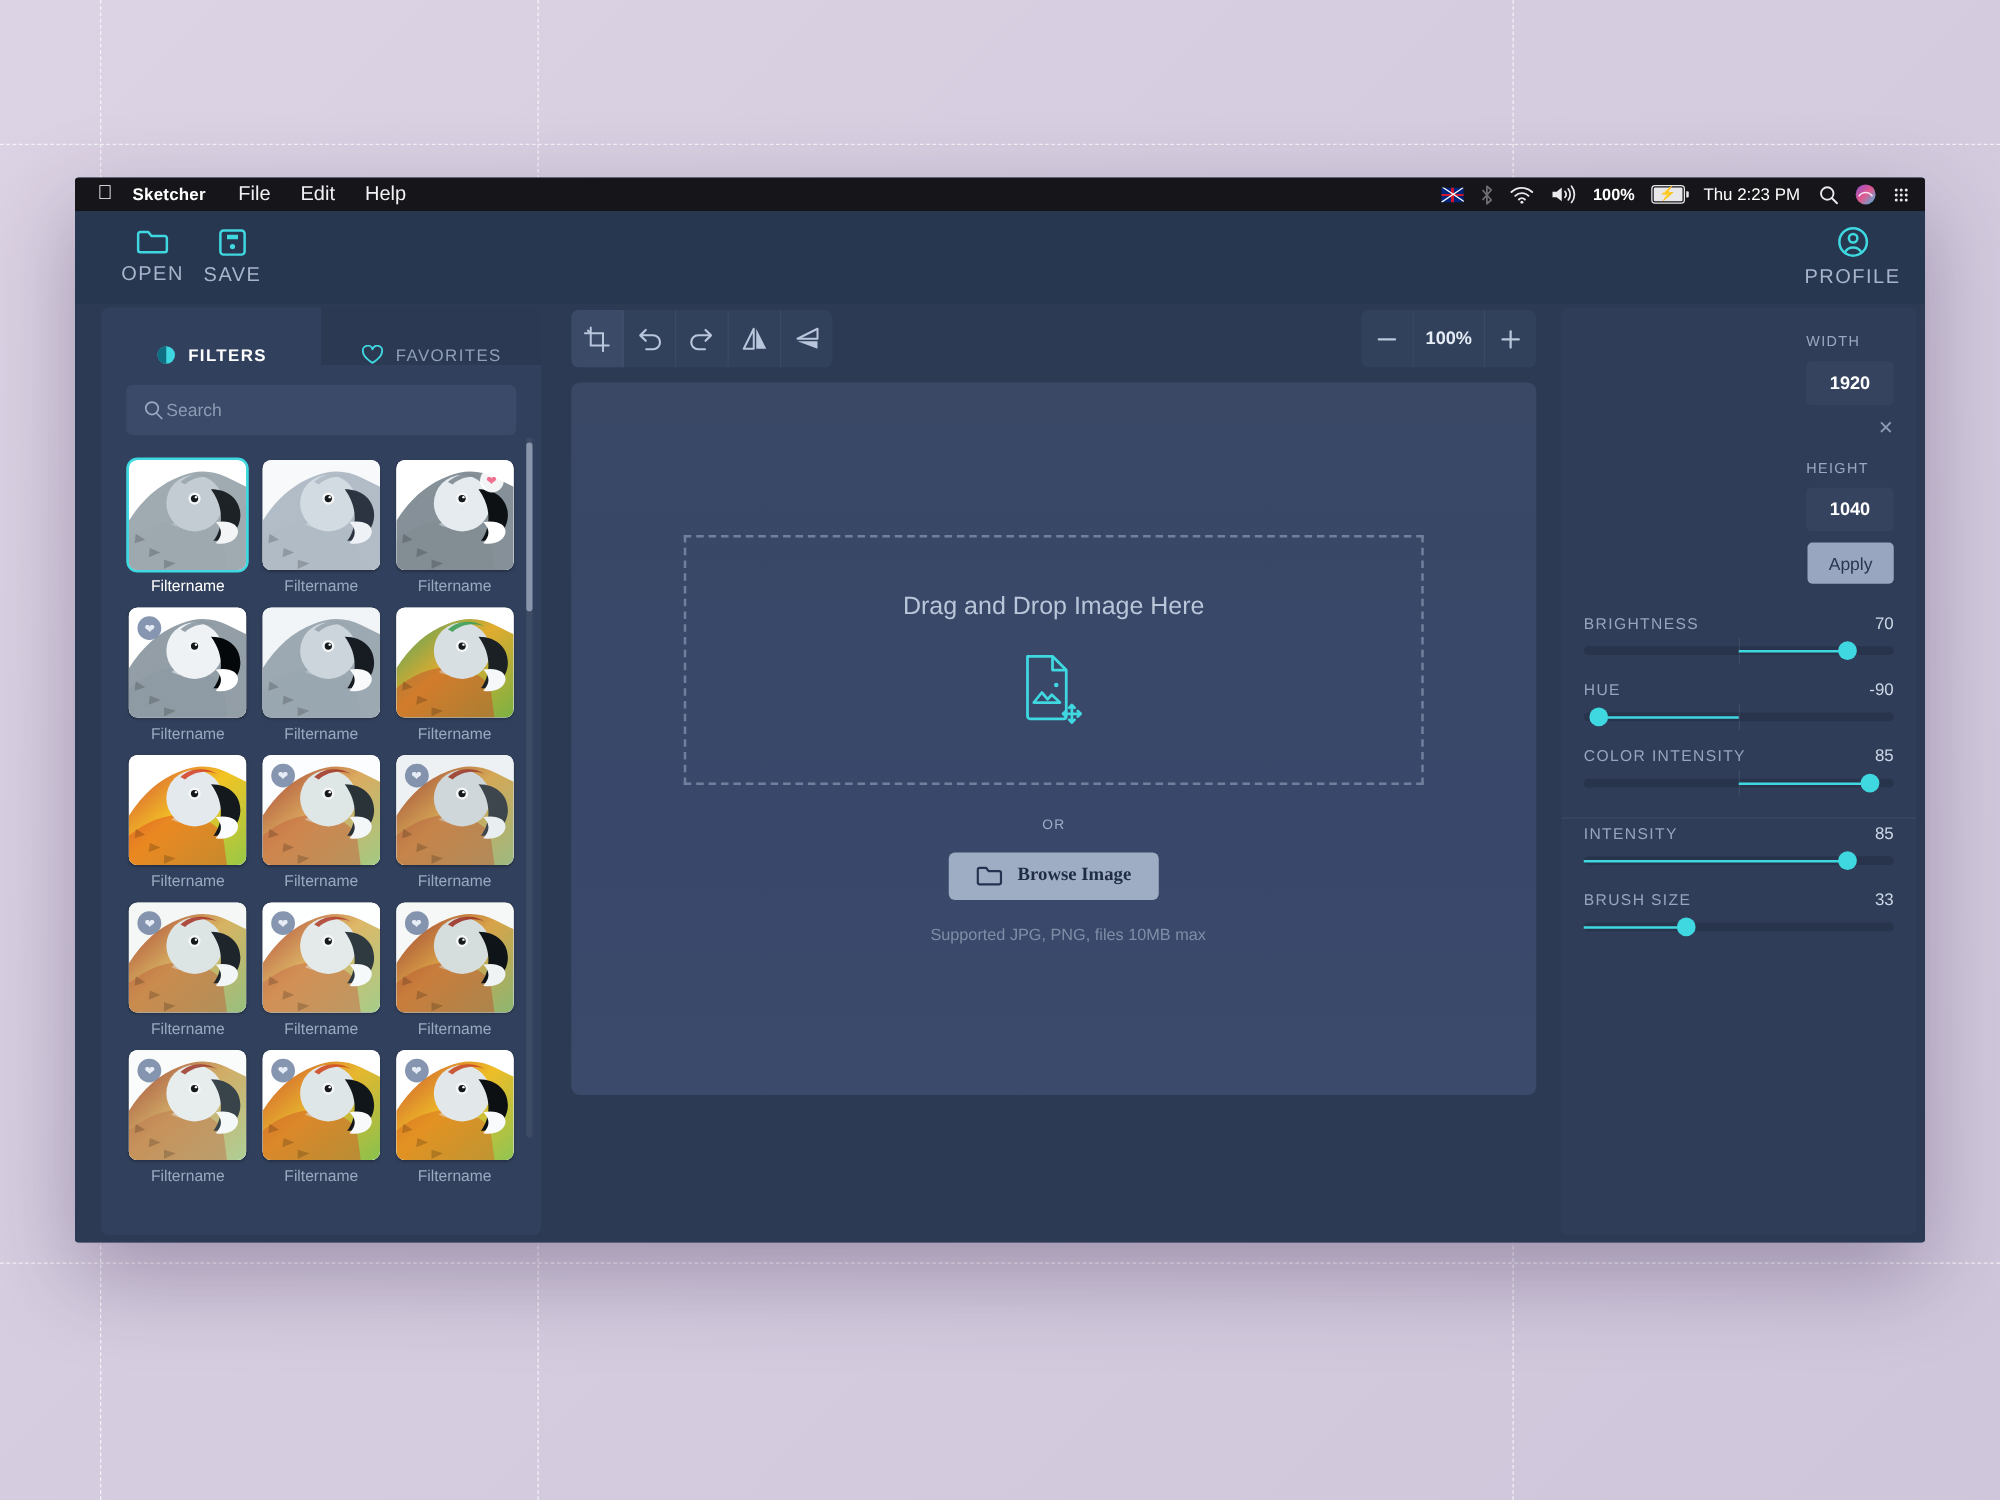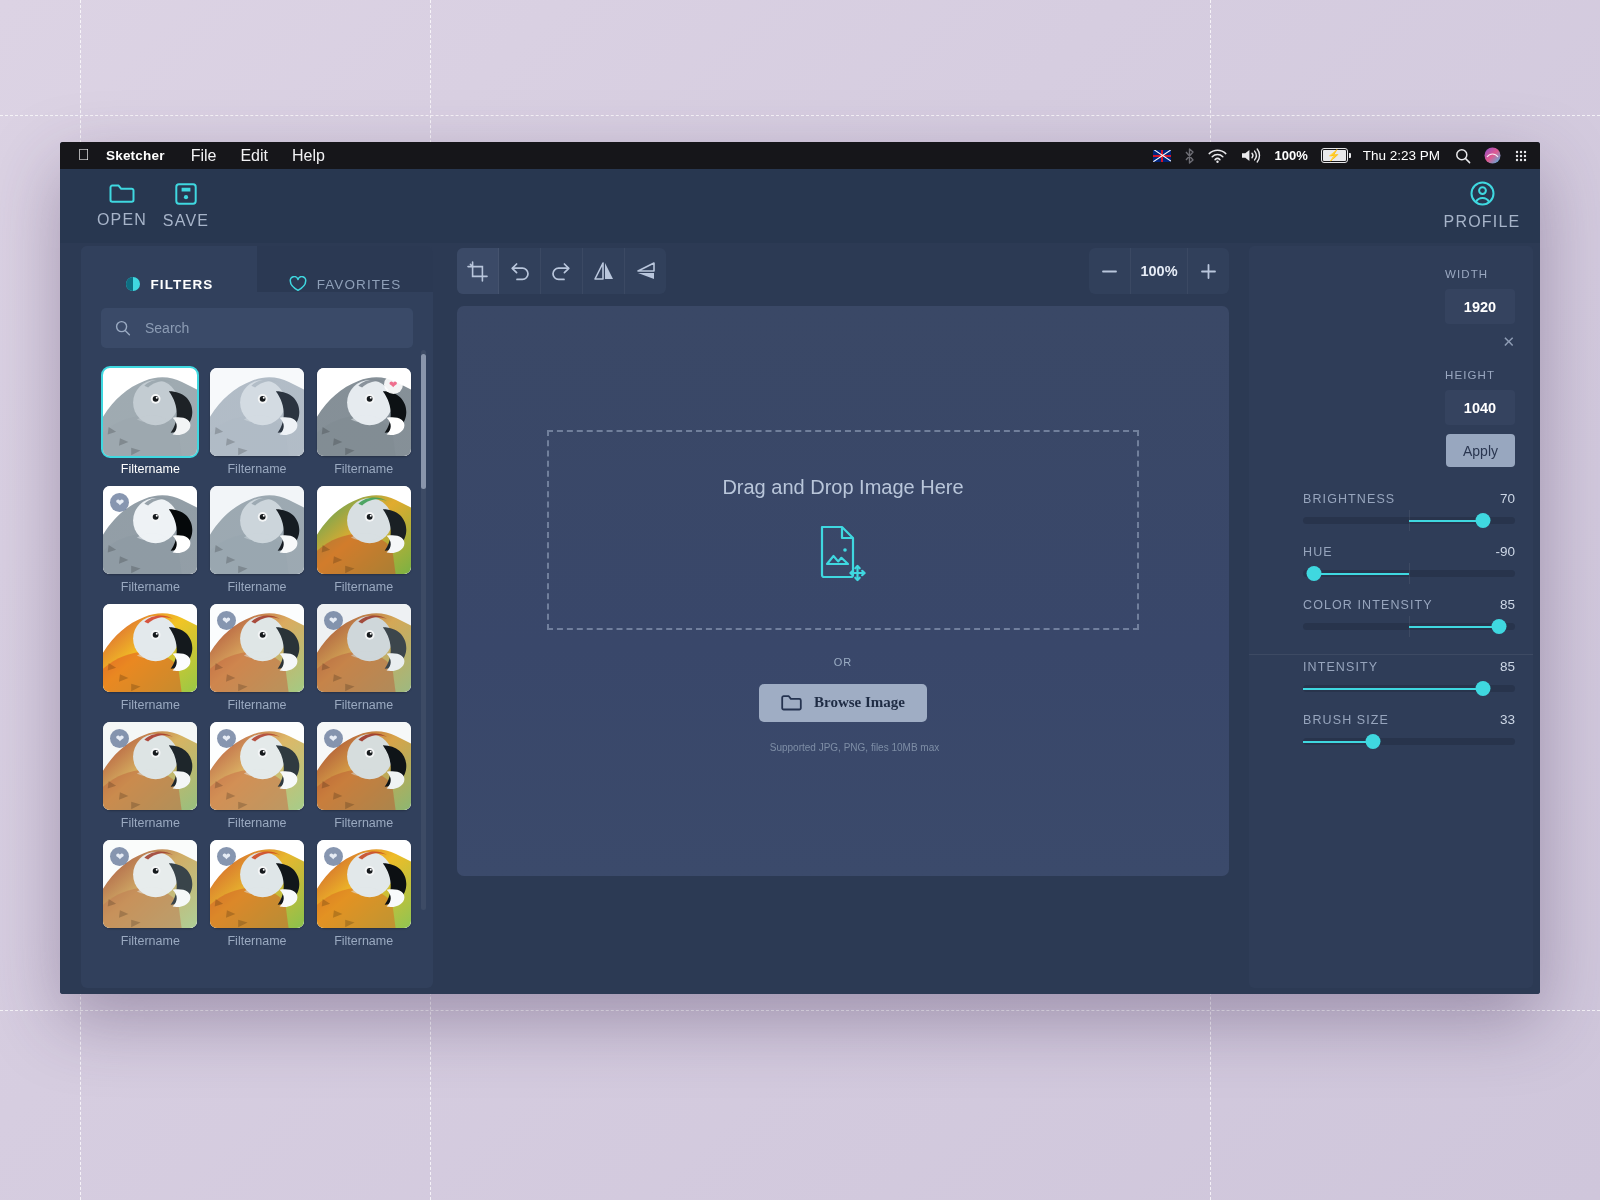--- a/index.html
+++ b/index.html
@@ -96,21 +96,21 @@
   .tabs { display: flex; height: 46px; flex: 0 0 46px; }
   .tab {
     flex: 1; display: flex; align-items: flex-end; justify-content: center;
     gap: 10px; font-size: 13.5px; letter-spacing: 1.1px;
     color: #8fa0b8; cursor: pointer; background: #2b3953;
   }
   .tab.active { background: #31405c; color: #ffffff; font-weight: bold; }
   .searchwrap { padding: 16px 20px 10px 20px; }
   .searchbox {
     height: 40px; background: #3a4a68; border-radius: 5px;
-    display: flex; align-items: center; padding: 0 14px; gap: 12px;
+    display: flex; align-items: center; padding: 0 14px; gap: 0;
   }
   .searchbox input {
     flex: 1; background: transparent; border: 0; outline: none;
     color: #dfe6f0; font-size: 14px; font-family: "Liberation Sans", sans-serif;
   }
   .searchbox input::placeholder { color: #8c9cb4; }
 
   .grid {
     flex: 1; overflow: hidden; position: relative;
     padding: 10px 20px 0 20px;
@@ -173,21 +173,21 @@
     margin-bottom: 26px;
   }
   .dropzone .dtitle { font-size: 20px; color: #b9c6da; margin-bottom: 26px; }
   .orlbl { font-size: 11px; color: #9badc4; letter-spacing: 1px; margin-bottom: 16px; }
   .browsebtn {
     background: #9fadc4; color: #1f2c44; border: 0; border-radius: 5px;
     height: 38px; padding: 0 22px; font-size: 15px; font-weight: bold;
     display: flex; align-items: center; gap: 12px; cursor: pointer;
     font-family: Liberation Serif, serif;
   }
-  .supported { font-size: 10px; color: #7e8ea6; margin-top: 20px; margin-left: 23px; }
+  .supported { font-size: 13px; color: #7e8ea6; margin-top: 20px; margin-left: 23px; }
 
   
   .rightpanel {
     width: 284px; flex: 0 0 284px;
     margin: 3px 7px 6px 10px;
     background: #2f3d58;
     border-radius: 5px;
     display: flex; flex-direction: column;
     overflow: hidden;
   }
@@ -200,21 +200,21 @@
     font-family: "Liberation Sans", sans-serif;
   }
   .xsign { color: #8e9cb4; font-size: 15px; padding-bottom: 9px; }
   .applybtn {
     height: 33px; padding: 0 17px; background: #98a7bf; color: #2a3650;
     border: 0; border-radius: 4px; font-size: 14px; cursor: pointer;
     font-family: "Liberation Sans", sans-serif;
   }
   .sliderblock { padding: 4px 18px 18px 18px; }
   .sliderblock.bordered { border-bottom: 1px solid rgba(255,255,255,0.07); padding-bottom: 20px; }
-  .slider { margin-bottom: 20px; margin-left: 36px; }
+  .slider { margin-bottom: 20px; }
   .slider:last-child { margin-bottom: 4px; }
   .srow { display: flex; justify-content: space-between; align-items: baseline; margin-bottom: 11px; }
   .srow .sname { font-size: 12.5px; letter-spacing: 1.1px; color: #97a5bd; }
   .srow .sval { font-size: 13.5px; color: #cdd7e6; }
   .track {
     position: relative; height: 7px; background: #28344c; border-radius: 4px; cursor: pointer;
   }
   .track .centertick { position: absolute; left: 50%; top: -7px; bottom: -7px; width: 1px; background: rgba(255,255,255,0.07); }
   .track .fill { position: absolute; top: 2.5px; height: 2px; background: #3fd8e0; }
   .track .knob {

